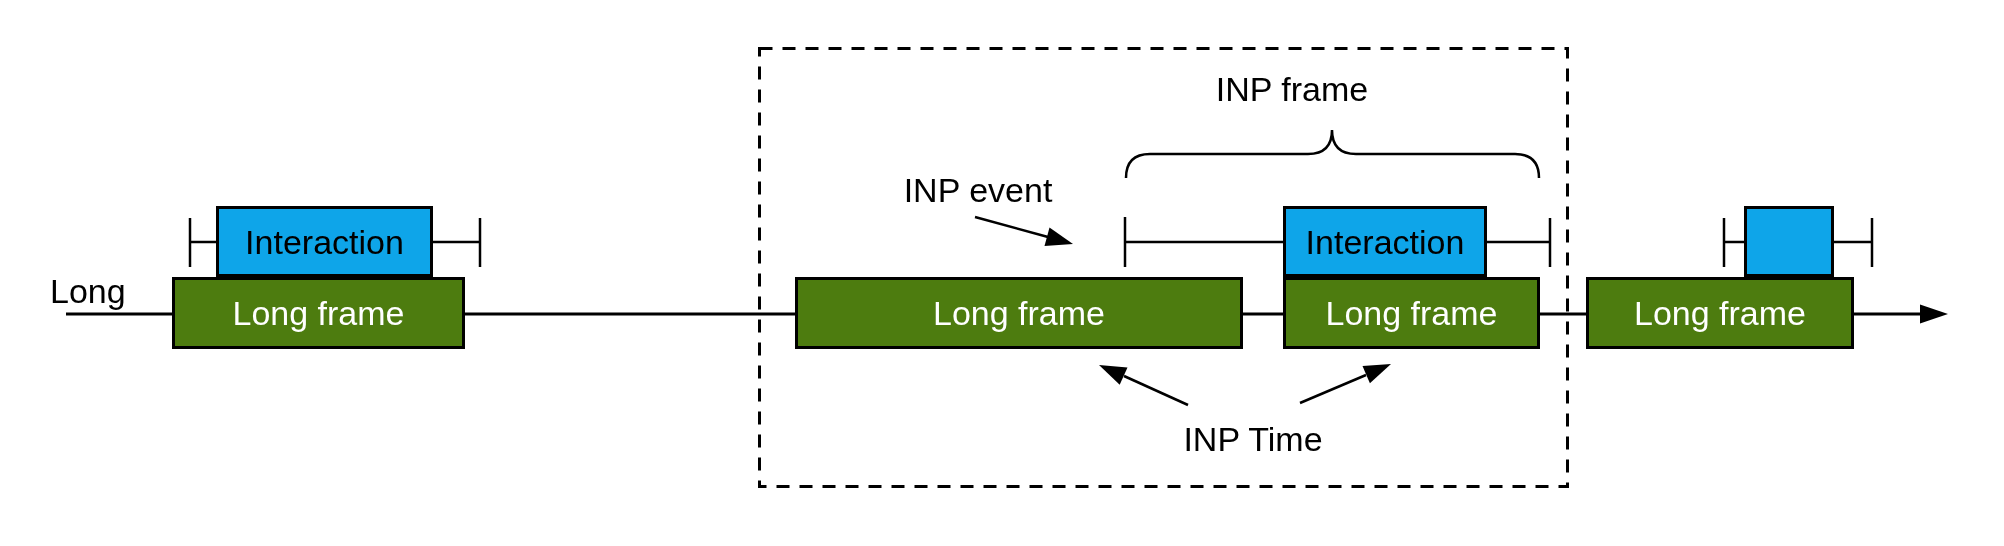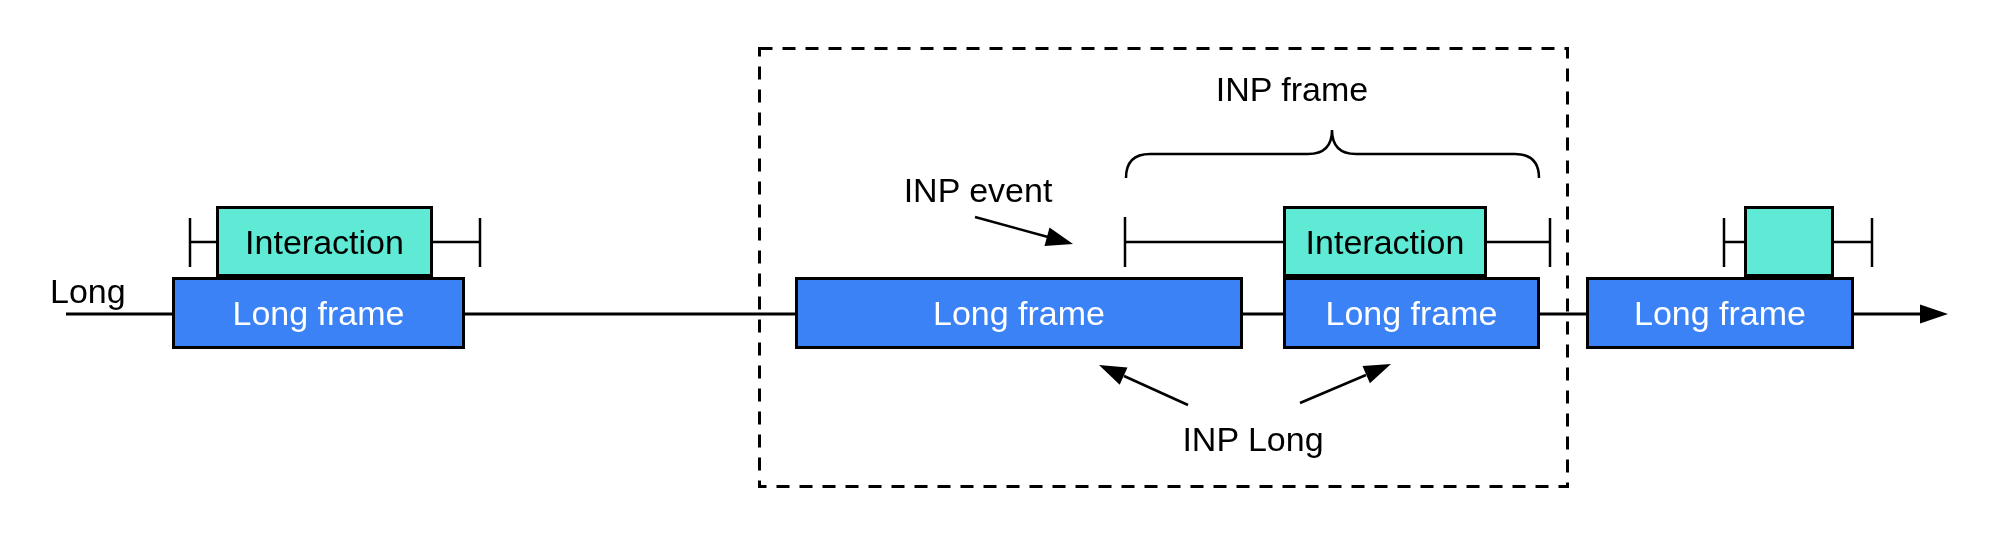--- a/index.html
+++ b/index.html
@@ -22,27 +22,27 @@
     border: 3px solid #000000;
     display: flex;
     align-items: center;
     justify-content: center;
     font-size: 34px;
     line-height: 1;
     z-index: 2;
     white-space: nowrap;
   }
   .long-frame {
-    background: #3b82f6;
+    background: #4d7c0f;
     color: #ffffff;
     top: 277px;
     height: 72px;
   }
   .interaction {
-    background: #5eead4;
+    background: #0ea5e9;
     color: #000000;
     top: 206px;
     height: 71px;
   }
   .lf-1 { left: 172px;  width: 293px; }
   .lf-2 { left: 795px;  width: 448px; }
   .lf-3 { left: 1283px; width: 257px; }
   .lf-4 { left: 1586px; width: 268px; }
   .in-1 { left: 216px;  width: 217px; }
   .in-2 { left: 1283px; width: 204px; }
@@ -113,15 +113,15 @@
   <div class="bar long-frame lf-3">Long frame</div>
   <div class="bar long-frame lf-4">Long frame</div>
 
   <div class="bar interaction in-1">Interaction</div>
   <div class="bar interaction in-2">Interaction</div>
   <div class="bar interaction in-3"></div>
 
   <div class="diagram-label label-time">Long</div>
   <div class="diagram-label label-center label-inp-value">INP frame</div>
   <div class="diagram-label label-center label-inp-event">INP event</div>
-  <div class="diagram-label label-center label-inp-loafs">INP Long</div>
+  <div class="diagram-label label-center label-inp-loafs">INP Time</div>
 
 </div>
 
 </body></html>

